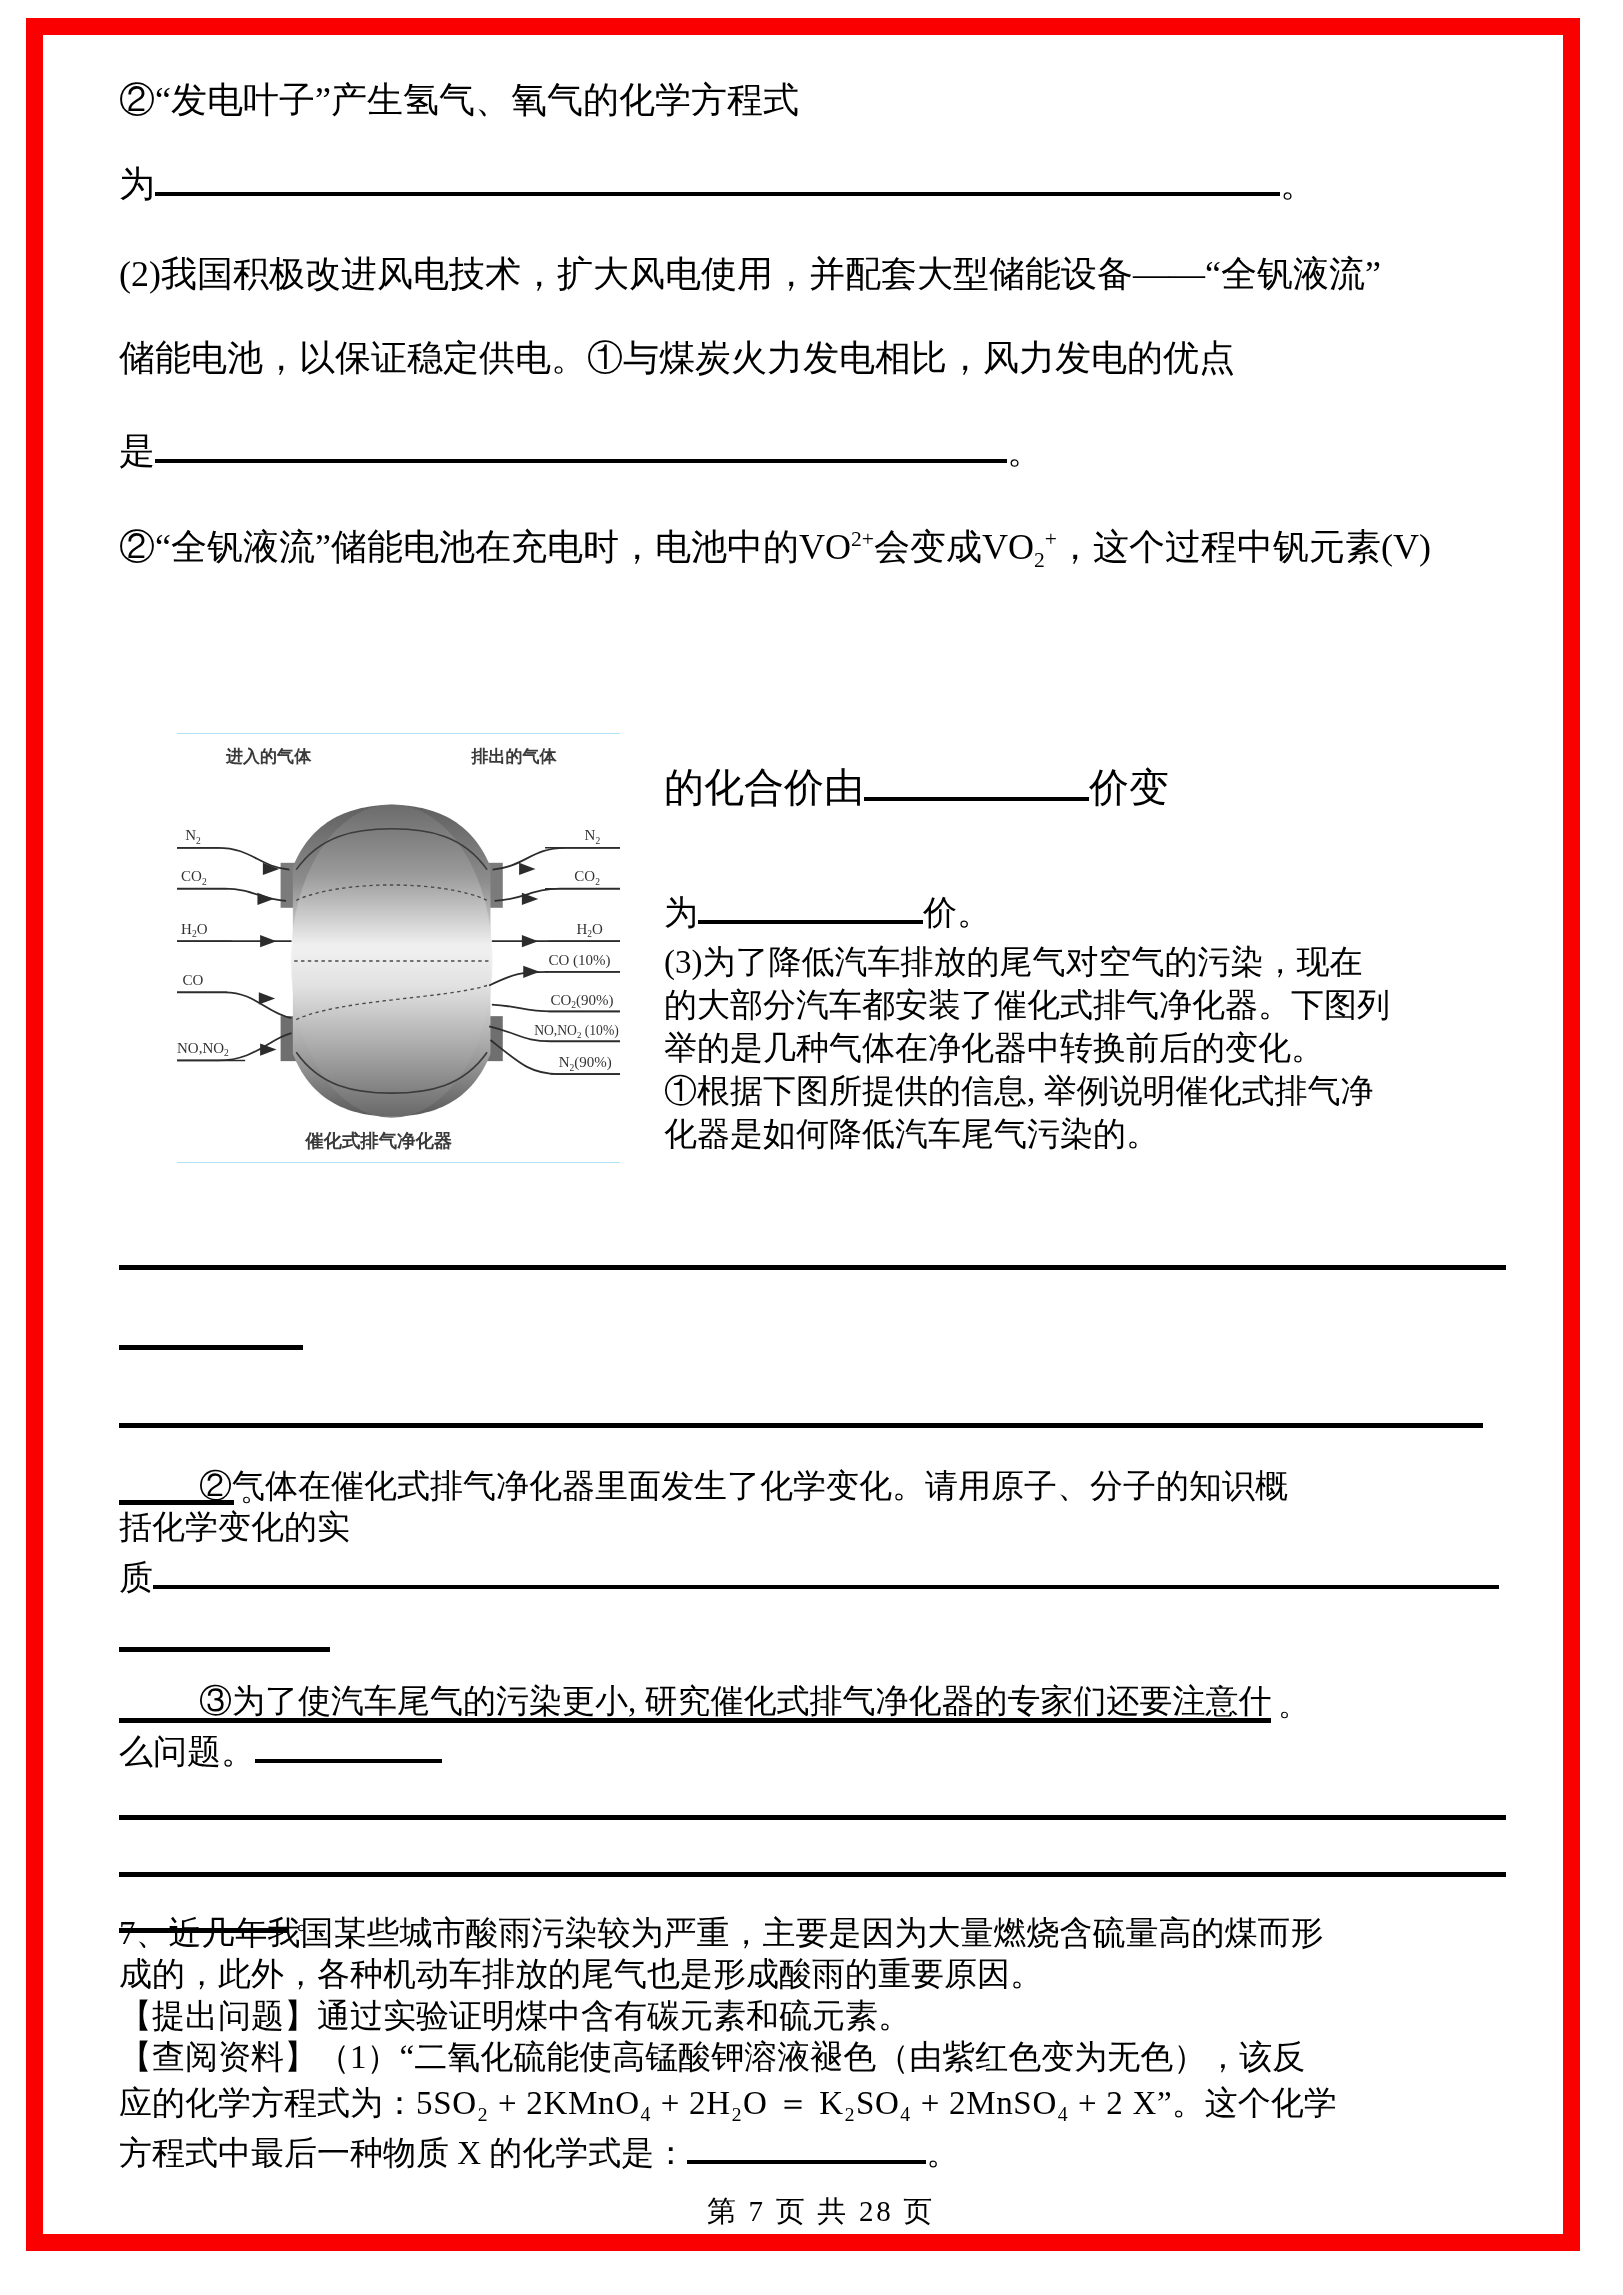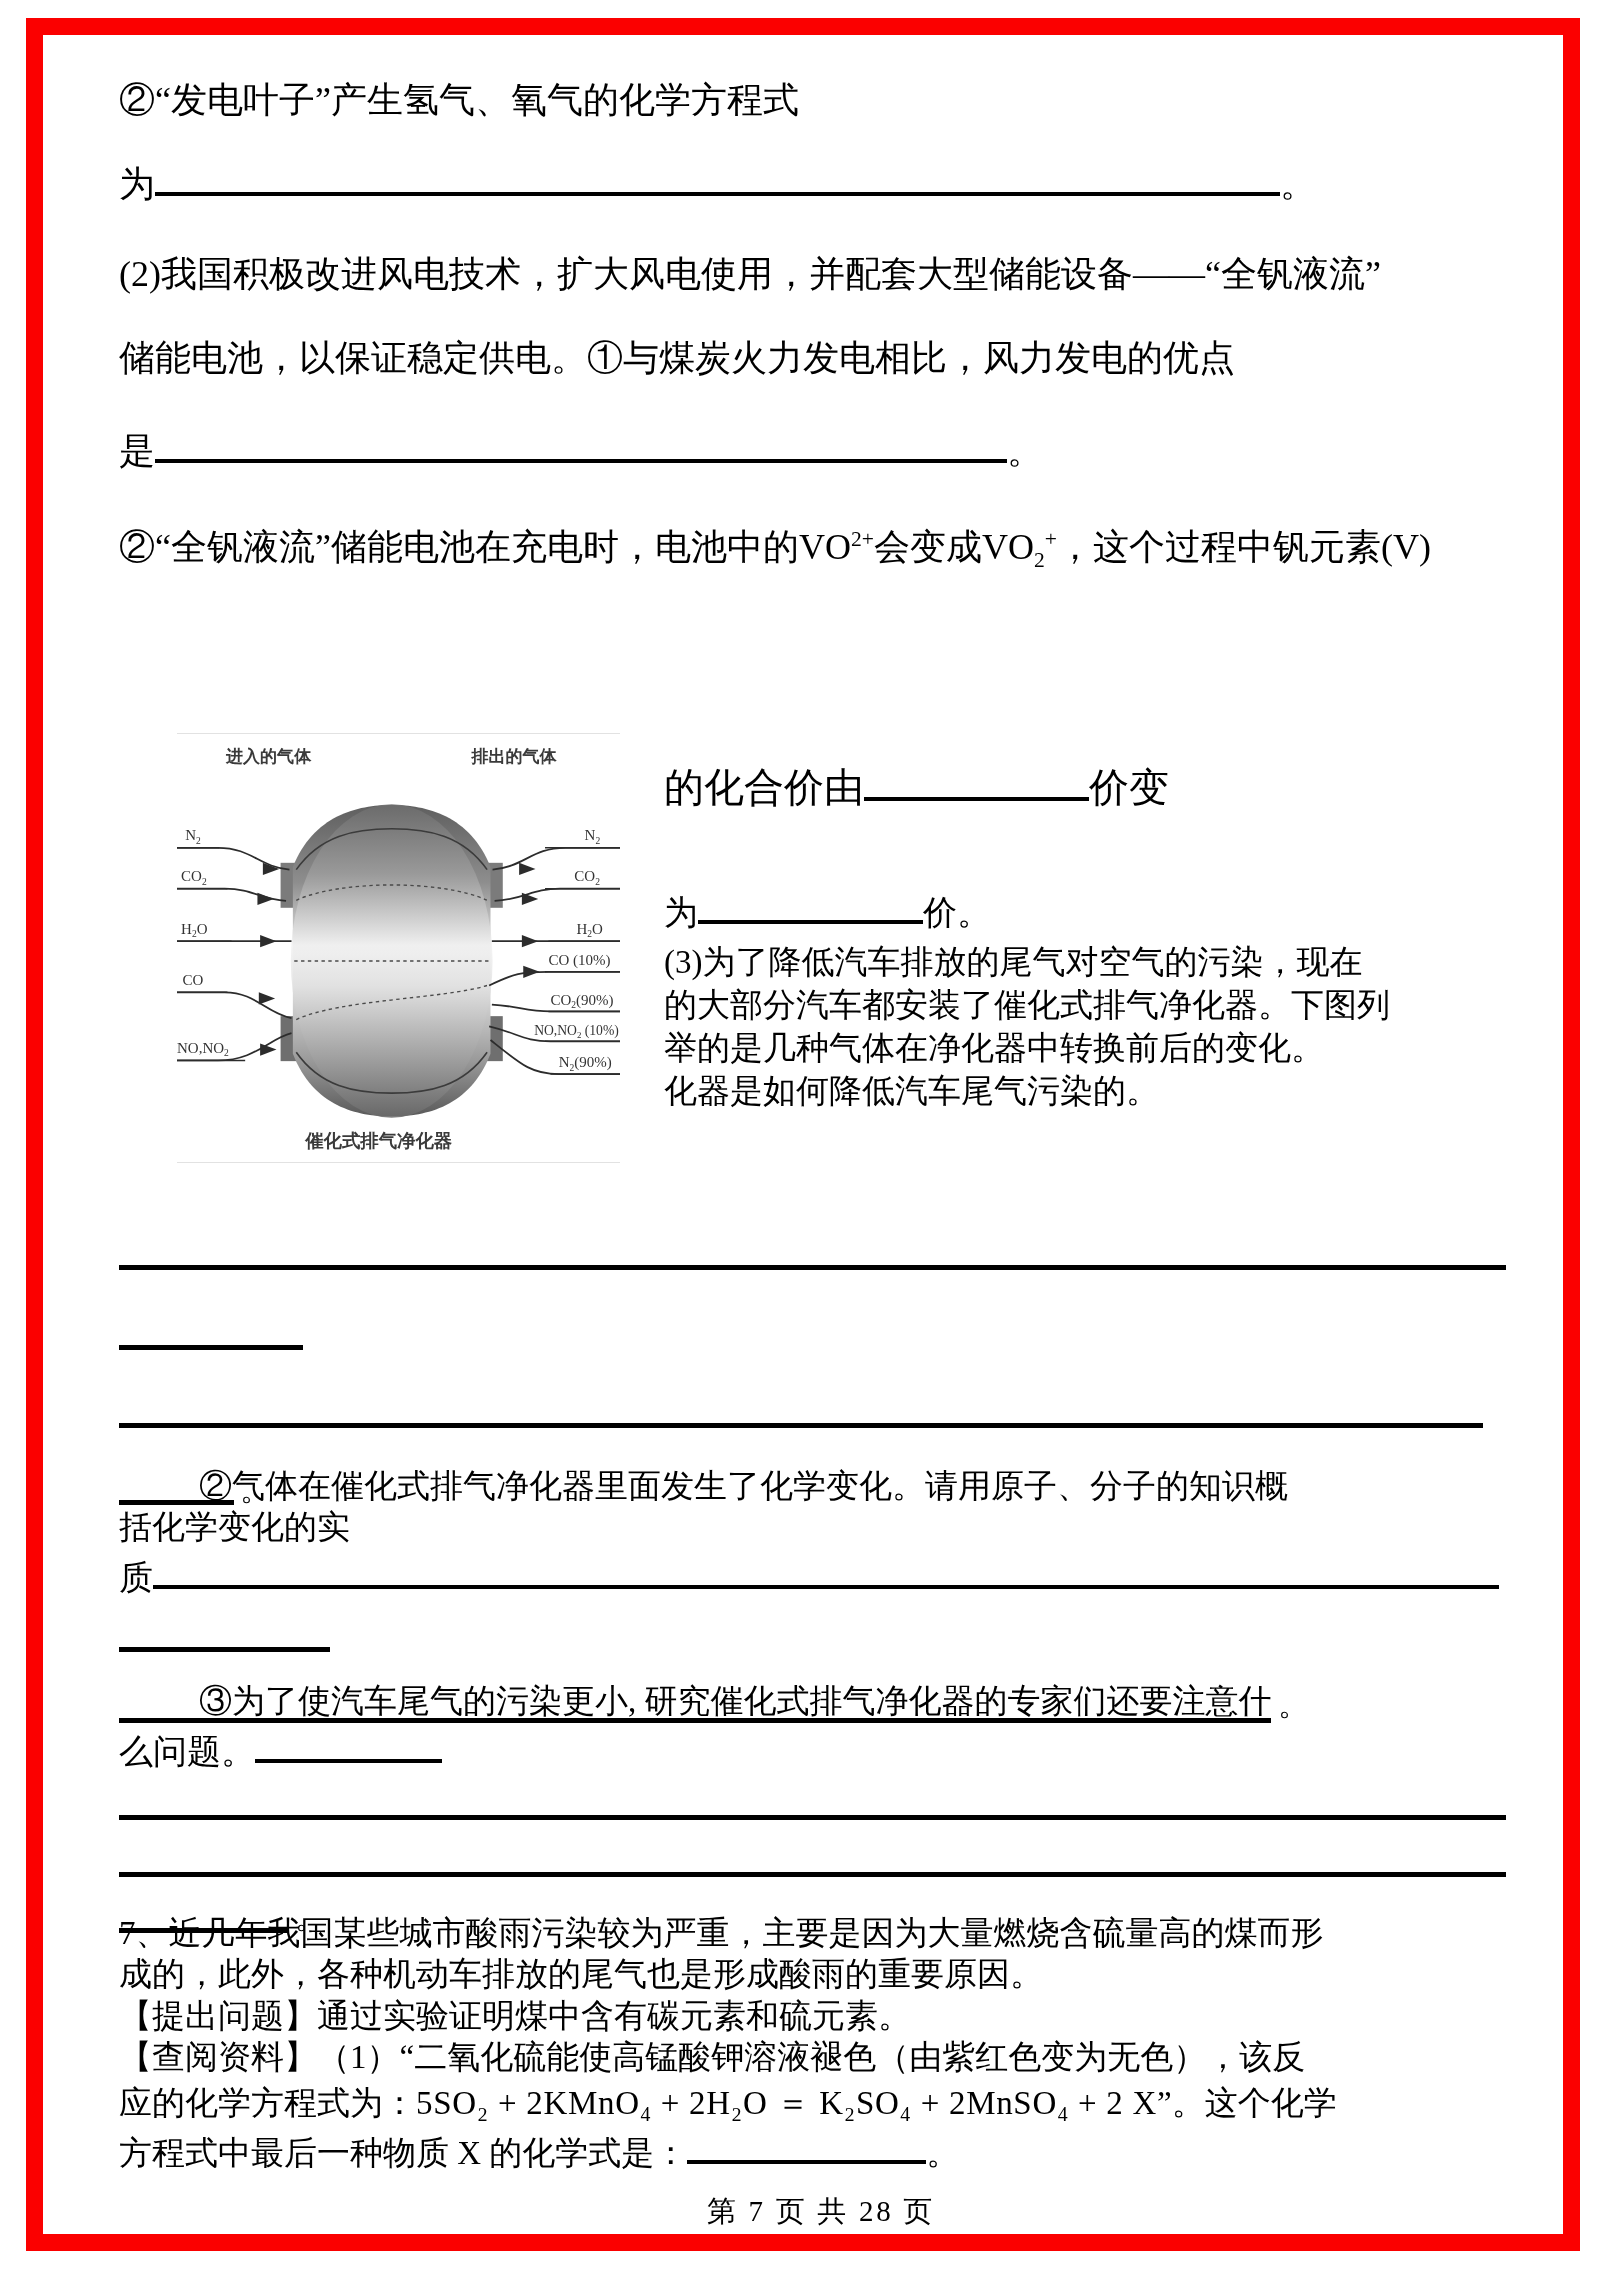--- a/index.html
+++ b/index.html
@@ -60,21 +60,21 @@
   }
   .small-latin { font-family: "Liberation Serif", serif; }
 
   
   #figure {
     position: absolute;
     left: 58px;
     top: 651px;
     width: 443px;
     height: 430px;
-    background: #a3a3a3;
+    background: #0ea5e9;
   }
   #fig-svg { display: block; }
 
   
   .para {
     font-size: 33px;
     line-height: 1.30;
     color: #000;
   }
   .para-tight {
@@ -228,20 +228,21 @@
       <span>的化合价由</span><span class="fill" style="width:225px;"></span><span>价变</span>
     </div>
     <div class="blk" style="left:545px; top:804px; font-size:34px;">
       <span>为</span><span class="fill" style="width:225px;"></span><span>价。</span>
     </div>
 
     <div class="blk para" style="left:545px; top:859px; width:859px;">
       <div>(3)为了降低汽车排放的尾气对空气的污染，现在</div>
       <div>的大部分汽车都安装了催化式排气净化器。下图列</div>
       <div>举的是几种气体在净化器中转换前后的变化。</div>
+      <div>①根据下图所提供的信息, 举例说明催化式排气净</div>
       <div>化器是如何降低汽车尾气污染的。</div>
     </div>
 
     <div class="rule" style="left:0px; top:1183px; width:1387px;"></div>
     <div class="rule" style="left:0px; top:1263px; width:184px;"></div>
     <div class="rule" style="left:0px; top:1341px; width:1364px;"></div>
     <div class="rule" style="left:0px; top:1418px; width:115px;"></div>
     <div class="blk" style="left:121px; top:1387px; font-size:31px;">。</div>
 
     <div class="blk para-tight" style="left:0px; top:1384px; width:1404px;">

